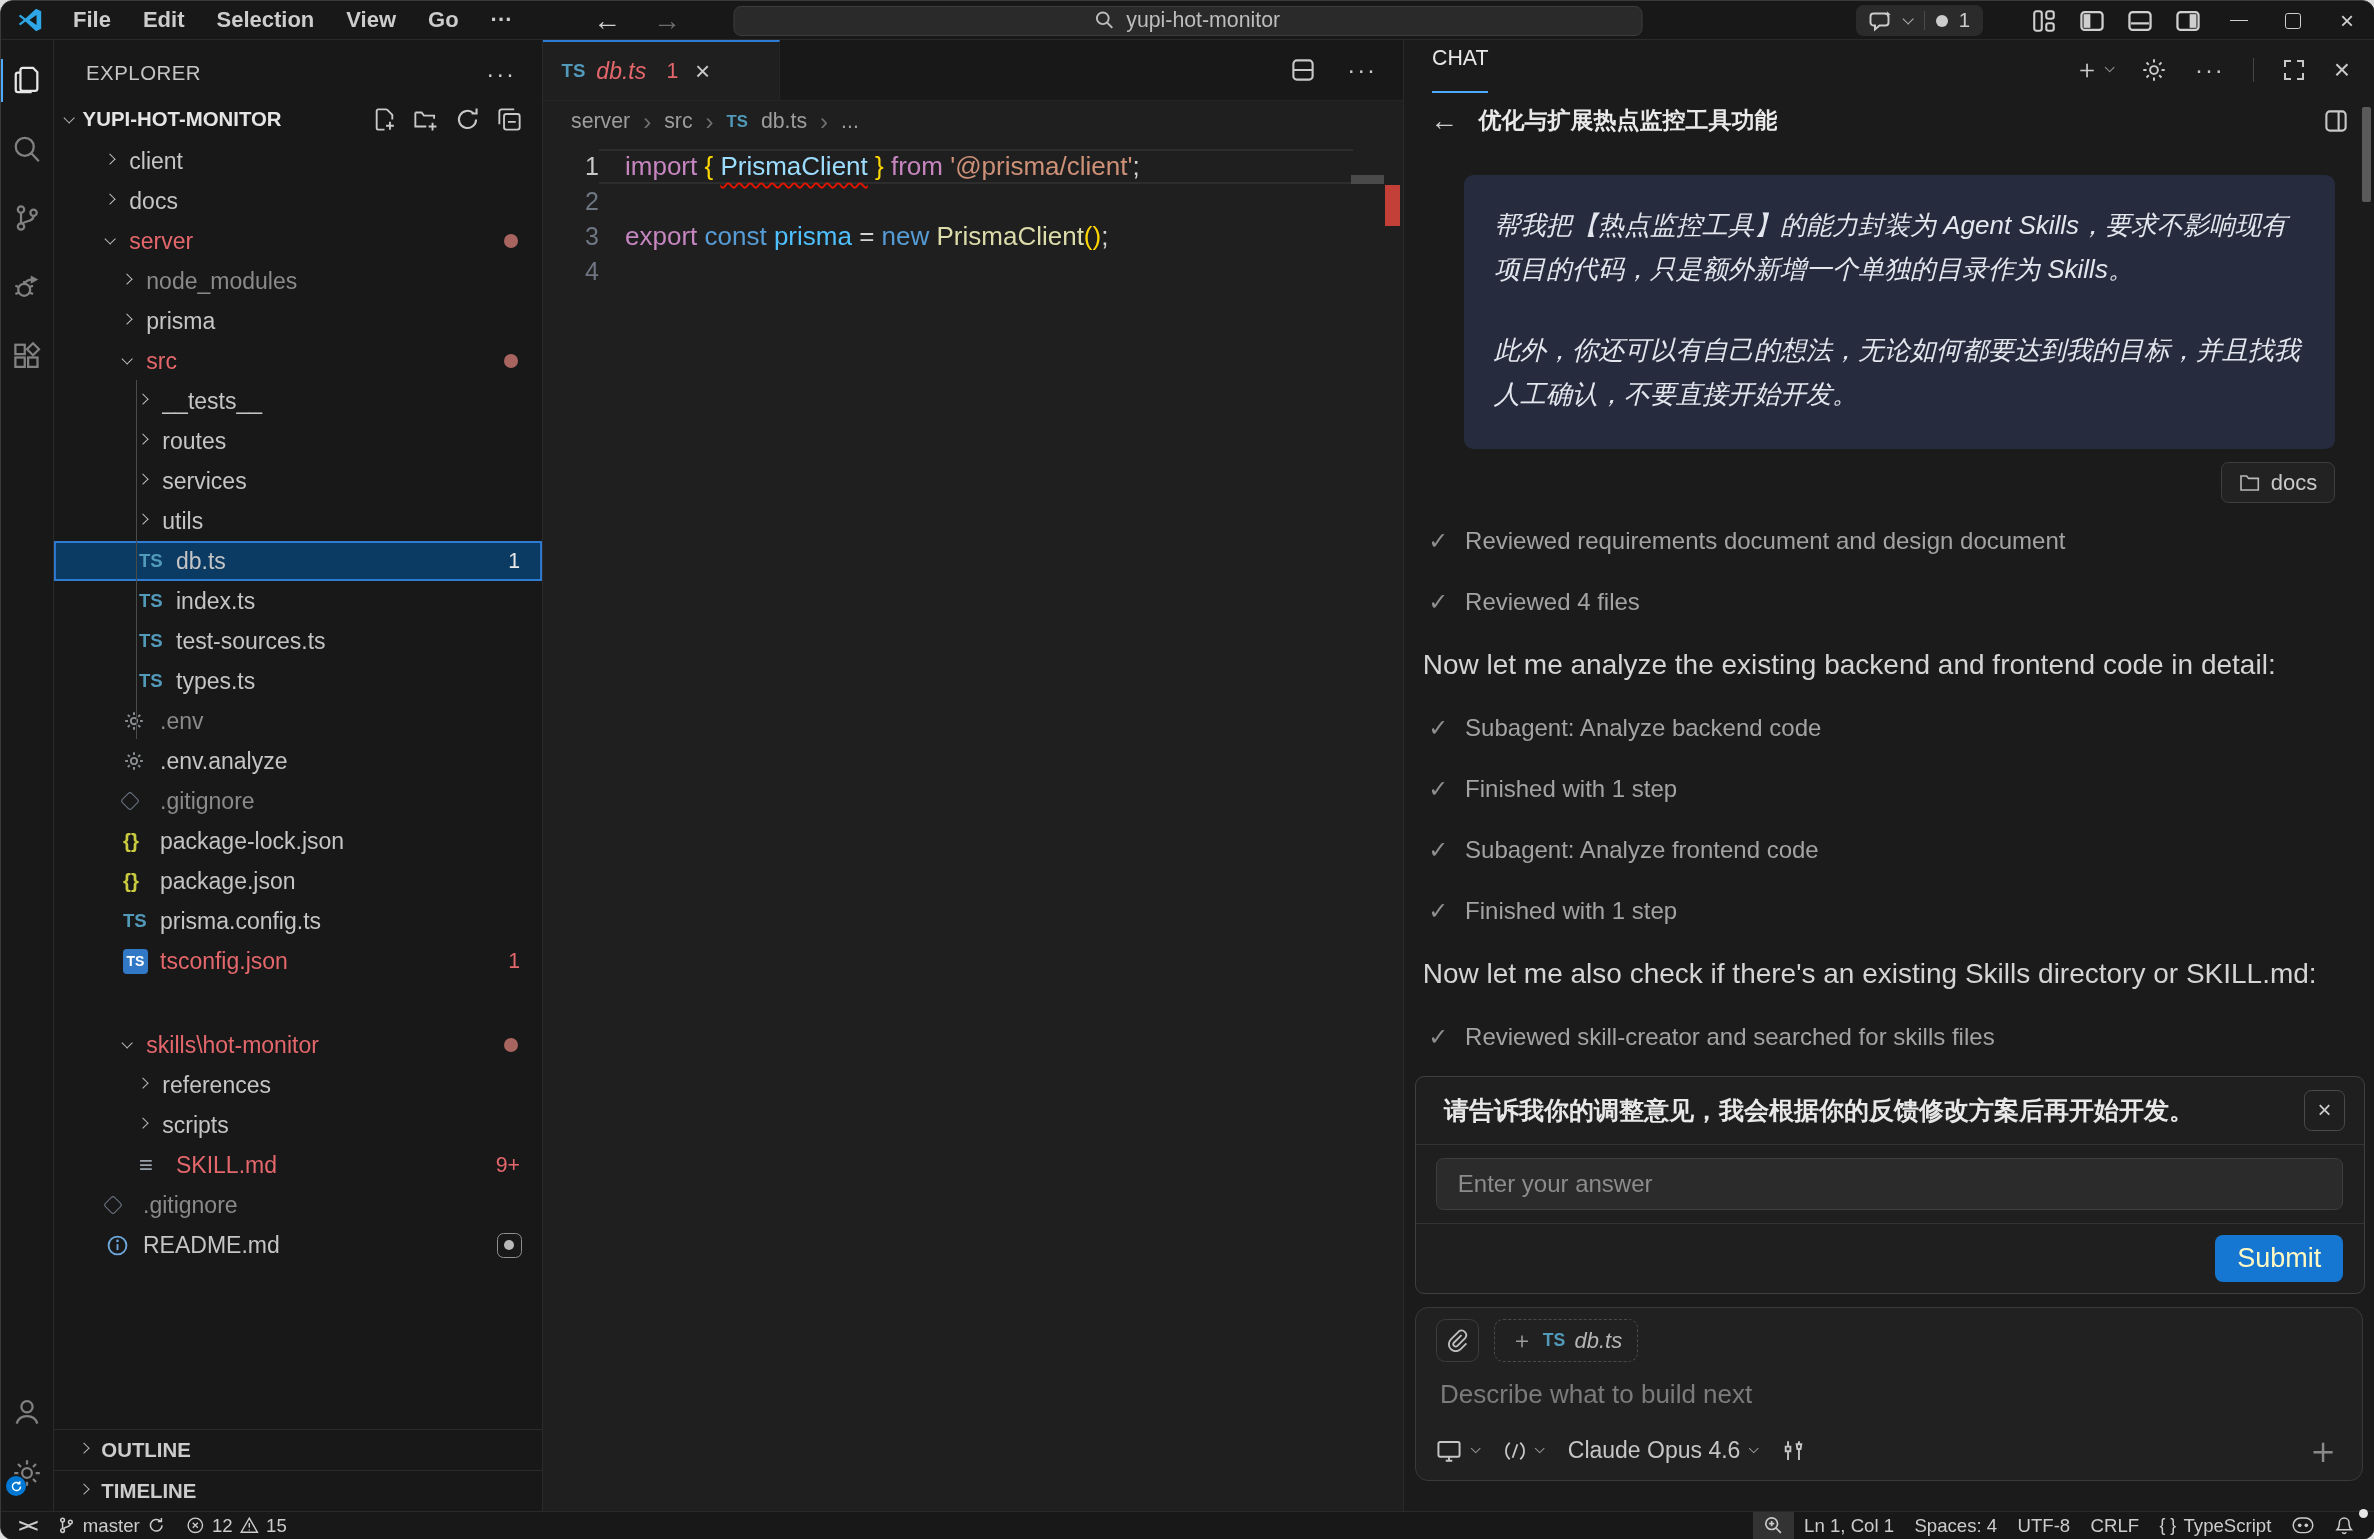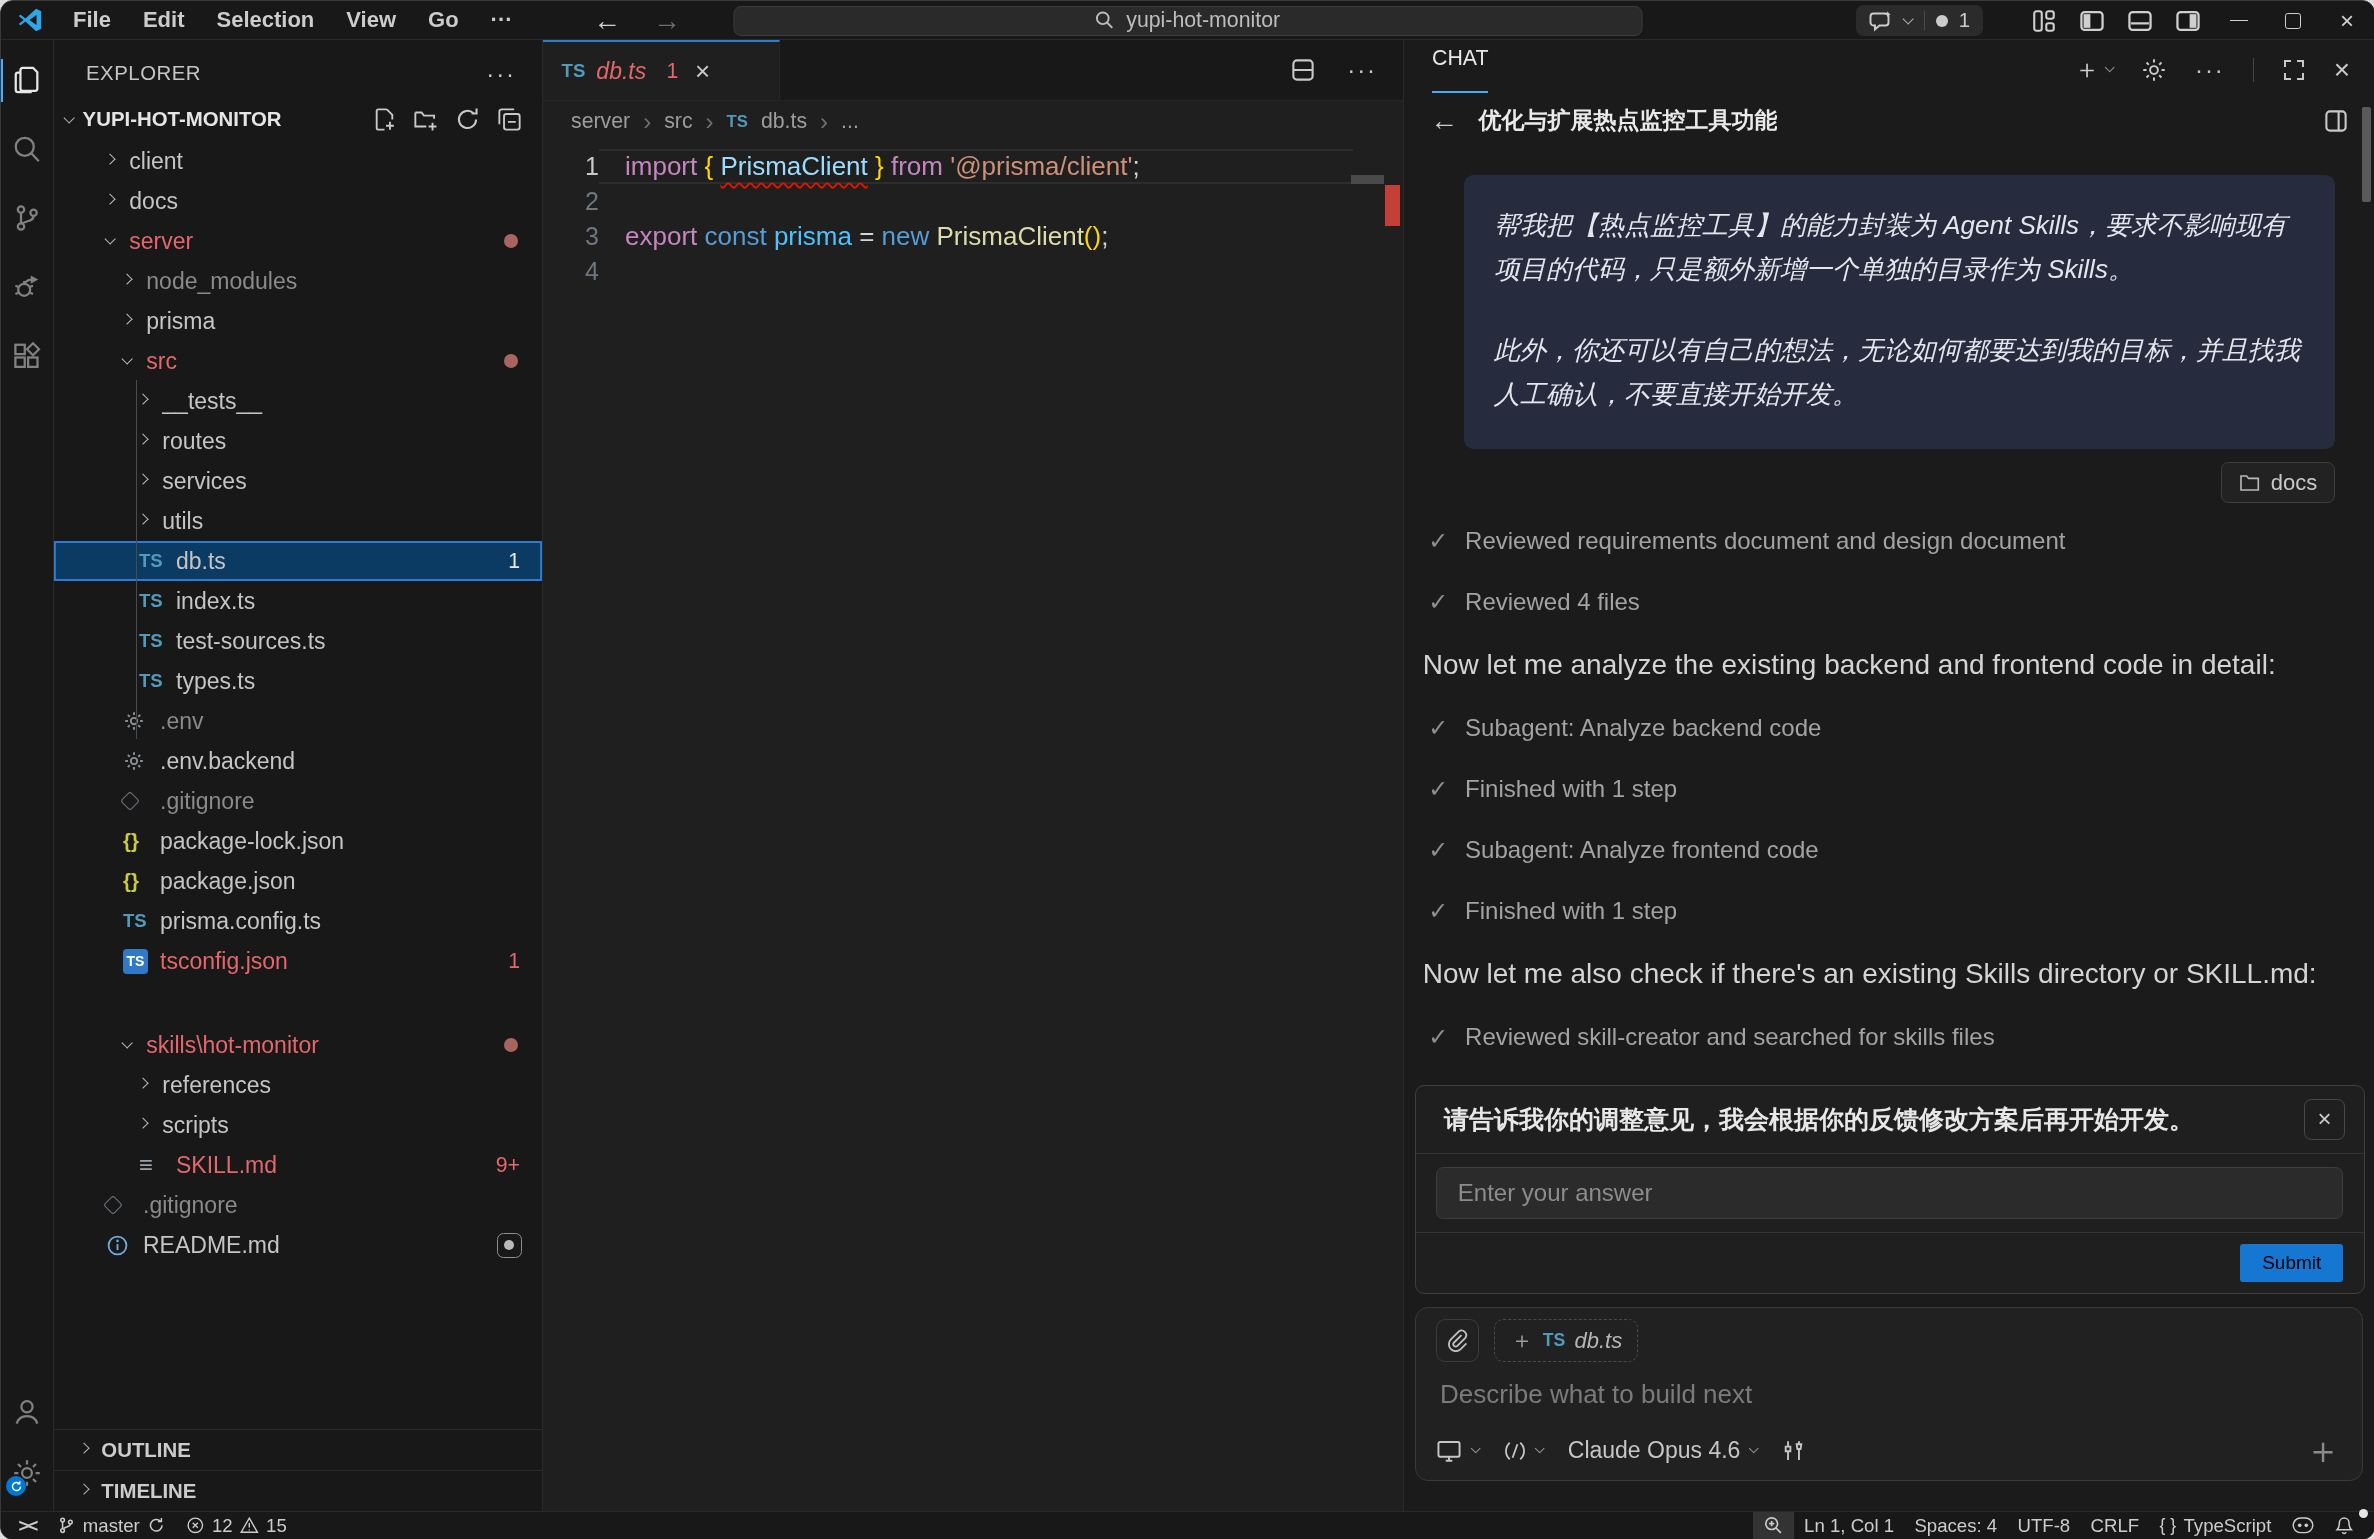--- a/index.html
+++ b/index.html
@@ -109,21 +109,21 @@
   .chat-thumb{position:absolute;right:2.8px;top:67px;width:9.3px;height:95px;background:#5a5a5a;border-radius:1.9px;}
   
   .dlg{position:absolute;left:11px;right:9.3px;bottom:7.4px;background:#1f1f1f;border:0.9px solid #404040;border-radius:9.3px;overflow:hidden;}
   .dlg-head{display:flex;align-items:center;justify-content:space-between;padding:13px 18.6px 13px 28px;}
   .dlg-msg{color:#e8e8e8;font-size:25px;font-weight:600;}
   .dlg-x{width:41px;height:41px;border:0.9px solid #4a4a4a;border-radius:7.4px;display:flex;align-items:center;justify-content:center;color:#cccccc;font-size:24px;flex:none;}
   .dlg-mid{border-top:0.9px solid #333333;padding:13px 20.4px;}
   .answer{width:100%;height:52px;background:#2b2b2b;border:0.9px solid #3e3e3e;border-radius:7.4px;color:#dddddd;font-size:24px;padding:0 20.4px;outline:none;}
   .answer::placeholder{color:#8c8c8c;}
   .dlg-foot{border-top:0.9px solid #333333;padding:11px 20.4px;display:flex;justify-content:flex-end;}
-  .submit{background:#1677d3;color:#000000;font-size:19px;padding:8.3px 22px;border-radius:3px;border:none;}
+  .submit{background:#1677d3;color:#fef9c3;font-size:27px;padding:8.3px 22px;border-radius:8px;border:none;}
   
   .composer{margin:5.6px 11px 30px;background:#212121;border:0.9px solid #3a3a3a;border-radius:13px;padding:11px 20.4px;flex:none;}
   .comp-row1{display:flex;align-items:center;gap:15px;}
   .clipbtn{width:43px;height:43px;border:0.9px solid #3c3c3c;border-radius:9.3px;display:flex;align-items:center;justify-content:center;color:#bfbfbf;}
   .ctxchip{display:inline-flex;align-items:center;gap:9.3px;height:43px;padding:0 15px;border:1.9px dashed #4a4a4a;border-radius:9.3px;color:#9c9c9c;font-size:23px;}
   .ctxchip .ts{color:#519aba;font-size:17.6px;font-weight:700;}
   .ctxchip .fname{font-style:italic;color:#b5b5b5;font-size:22px;}
   .comp-ph{font-size:26px;color:#7b7b7b;margin:16.7px 3.7px 22px;}
   .comp-row3{display:flex;align-items:center;gap:13px;color:#c6c6c6;}
   .comp-grp{display:flex;align-items:center;gap:9.3px;margin-right:11px;}
@@ -374,21 +374,21 @@
             </span>
             <span class="tlabel dim">.env</span>
           </div>
           <div class="trow" style="padding-left: 69px;">
             <span class="fico">
               <svg width="22" height="22" viewBox="0 0 16 16" fill="none" stroke="#8a8f94" stroke-width="1.4">
                 <circle cx="8" cy="8" r="2.3"></circle>
                 <path d="M8 1.6v2M8 12.4v2M1.6 8h2M12.4 8h2M3.5 3.5l1.4 1.4M11.1 11.1l1.4 1.4M12.5 3.5l-1.4 1.4M4.9 11.1l-1.4 1.4"></path>
               </svg>
             </span>
-            <span class="tlabel">.env.backend</span>
+            <span class="tlabel">.env.analyze</span>
           </div>
           <div class="trow" style="padding-left: 69px;">
             <span class="fico">
               <span class="gitd"></span>
             </span>
             <span class="tlabel dim">.gitignore</span>
           </div>
           <div class="trow" style="padding-left: 69px;">
             <span class="fico json">{}</span>
             <span class="tlabel">package-lock.json</span>

